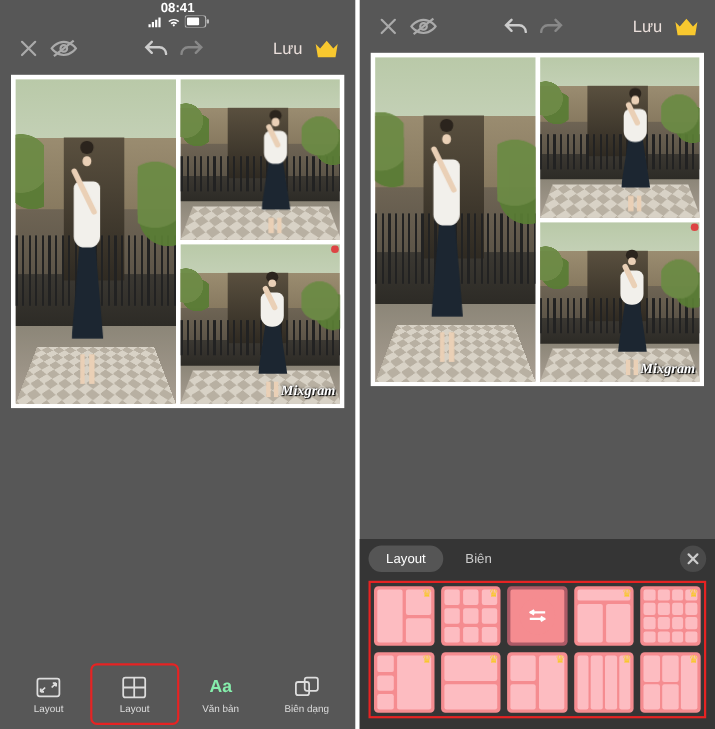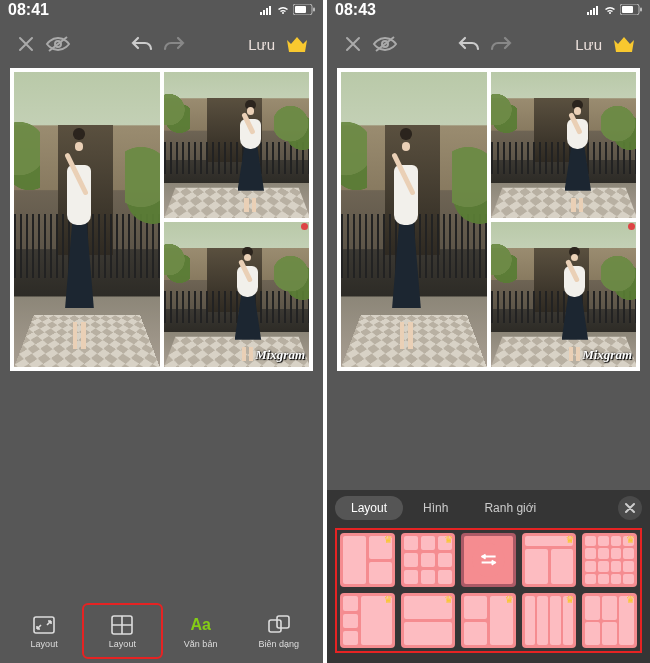--- a/index.html
+++ b/index.html
@@ -18,22 +18,23 @@
     display: flex;
     flex-direction: column;
   }
   .status-bar {
     height: 20px;
     display: flex;
     align-items: center;
     justify-content: space-between;
     padding: 0 8px;
     color: #fff;
-    font-size: 16px;
+    font-size: 12px;
     font-weight: 600;
+    flex-direction: column;
   }
   .status-right {
     display: flex;
     align-items: center;
     gap: 3px;
   }
   .toolbar {
     height: 48px;
     display: flex;
     align-items: center;
@@ -275,59 +276,37 @@
         <div class="bb-ico">
           <svg width="24" height="22" viewBox="0 0 24 22">
             <rect x="2" y="2" width="20" height="18" rx="2" fill="none" stroke="#ddd" stroke-width="1.6"></rect>
             <path stroke="#ddd" stroke-width="1.6" d="M12 2v18M2 11h20"></path>
           </svg>
         </div>
         <span>Layout</span>
       </div>
       <div class="bb-item">
         <div class="bb-ico">
-          <span style="font-size:16px;color:#84cc16;font-weight:600">Aa</span>
+          <span style="font-size:16px;color:#86efac;font-weight:600">Aa</span>
         </div>
         <span>Văn bản</span>
       </div>
       <div class="bb-item">
         <div class="bb-ico">
           <svg width="24" height="22" viewBox="0 0 24 22">
             <rect x="2" y="6" width="12" height="12" rx="2" fill="none" stroke="#ddd" stroke-width="1.6"></rect>
             <rect x="10" y="2" width="12" height="12" rx="2" fill="none" stroke="#ddd" stroke-width="1.6"></rect>
           </svg>
         </div>
         <span>Biên dạng</span>
       </div>
     </div>
 </div>
 
 <div class="phone">
-  <div class="status-bar">
-    <span>08:43</span>
-    <div class="status-right">
-      <span>
-        <svg width="14" height="10" viewBox="0 0 14 10">
-            <path fill="#fff" d="M1 7h2v3H1zM4 5h2v5H4zM7 3h2v7H7zM10 1h2v9h-2z"></path>
-          </svg>
-      </span>
-      <span>
-        <svg width="14" height="10" viewBox="0 0 14 10">
-            <path fill="#fff" d="M7 9a1 1 0 110-2 1 1 0 010 2zm-3-3a5 5 0 016 0l-1 1a3.5 3.5 0 00-4 0zM2 4a8 8 0 0110 0l-1 1a6.5 6.5 0 00-8 0z"></path>
-          </svg>
-      </span>
-      <span>
-        <svg width="22" height="11" viewBox="0 0 22 11">
-            <rect x="0" y="0" width="19" height="11" rx="2.5" fill="none" stroke="#fff" stroke-opacity=".6"></rect>
-            <rect x="2" y="2" width="11" height="7" rx="1" fill="#fff"></rect>
-            <rect x="20" y="3.5" width="2" height="4" rx="1" fill="#fff" fill-opacity=".6"></rect>
-          </svg>
-      </span>
-    </div>
-  </div>
 
   <div class="toolbar">
     <div class="tool-icon">
       <svg width="20" height="20" viewBox="0 0 20 20">
           <path stroke="#aaa" stroke-width="2" stroke-linecap="round" d="M4 4l12 12M16 4L4 16"></path>
         </svg>
     </div>
     <div class="tool-icon">
       <svg width="26" height="20" viewBox="0 0 26 20">
           <path fill="none" stroke="#aaa" stroke-width="2" d="M2 10s4-6 11-6 11 6 11 6-4 6-11 6S2 10 2 10z"></path>
@@ -414,22 +393,21 @@
       </div>
     </div>
   </div>
 
   <div class="flex-fill"></div>
 
   <div class="layout-panel">
     <div class="lp-tabs" id="lp-tabs">
 
       <div class="lp-tab active">Layout</div>
-        <div class="lp-tab">Hình</div>
-        <div class="lp-tab">Ranh giới</div>
+        <div class="lp-tab">Biên</div>
         <div class="lp-close">
         <svg width="12" height="12" viewBox="0 0 12 12">
             <path stroke="#ccc" stroke-width="2" stroke-linecap="round" d="M2 2l8 8M10 2l-8 8"></path>
           </svg>
       </div>
     </div>
     <div class="lp-grid-wrap">
       <div class="lp-grid" id="lp-grid">
           <div class="lp-cell" style="grid-template-columns: 1fr 1fr; grid-template-rows: 1fr 1fr;">
             <div class="p" style="grid-row: 1 / span 2;"></div>

